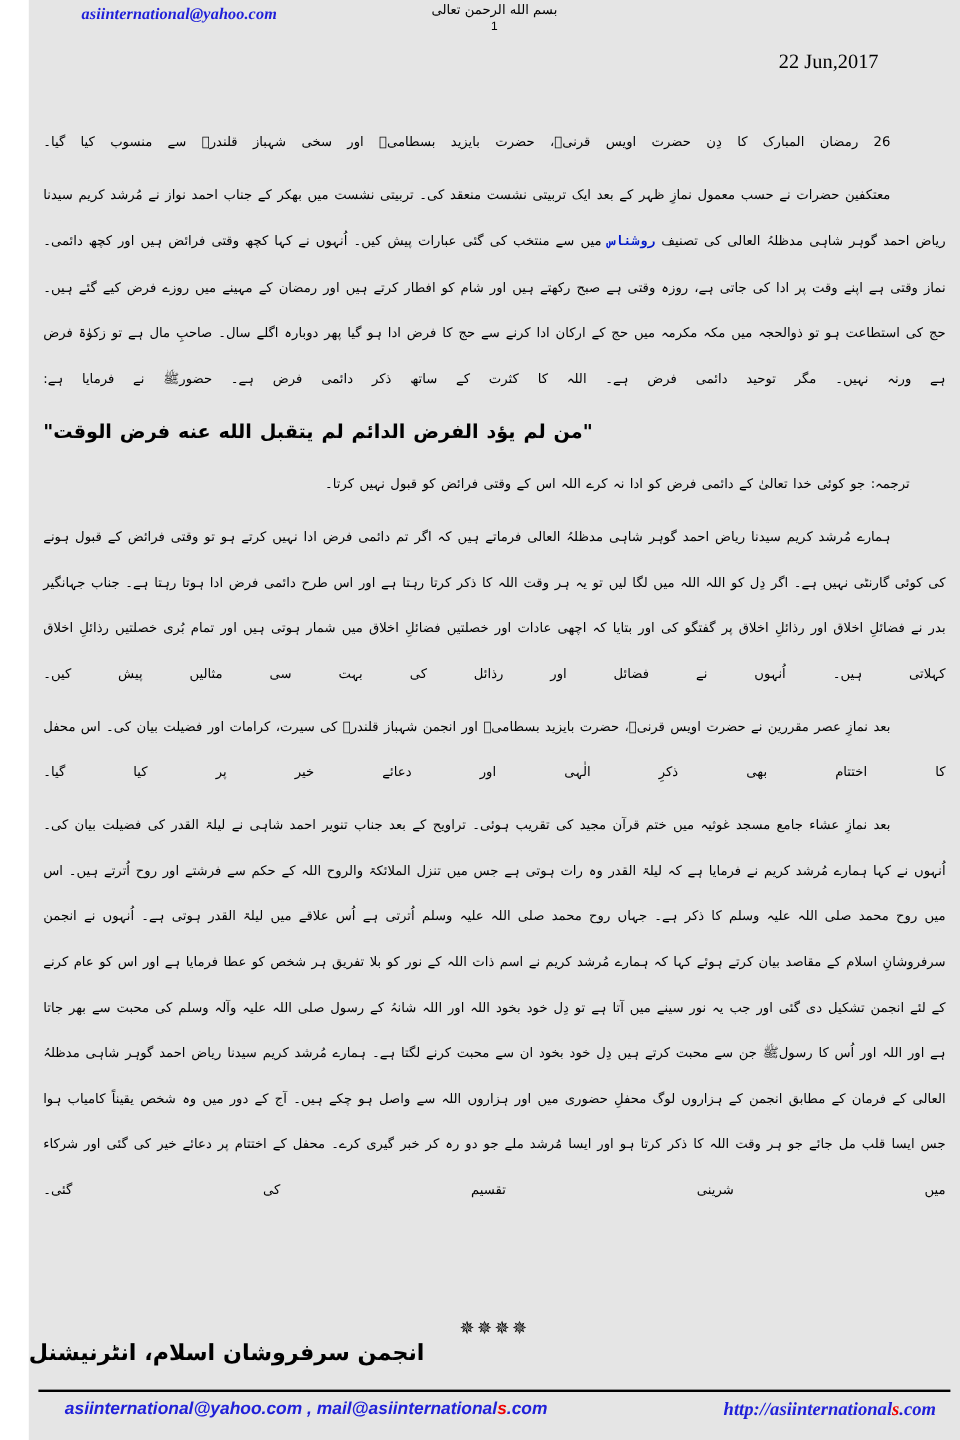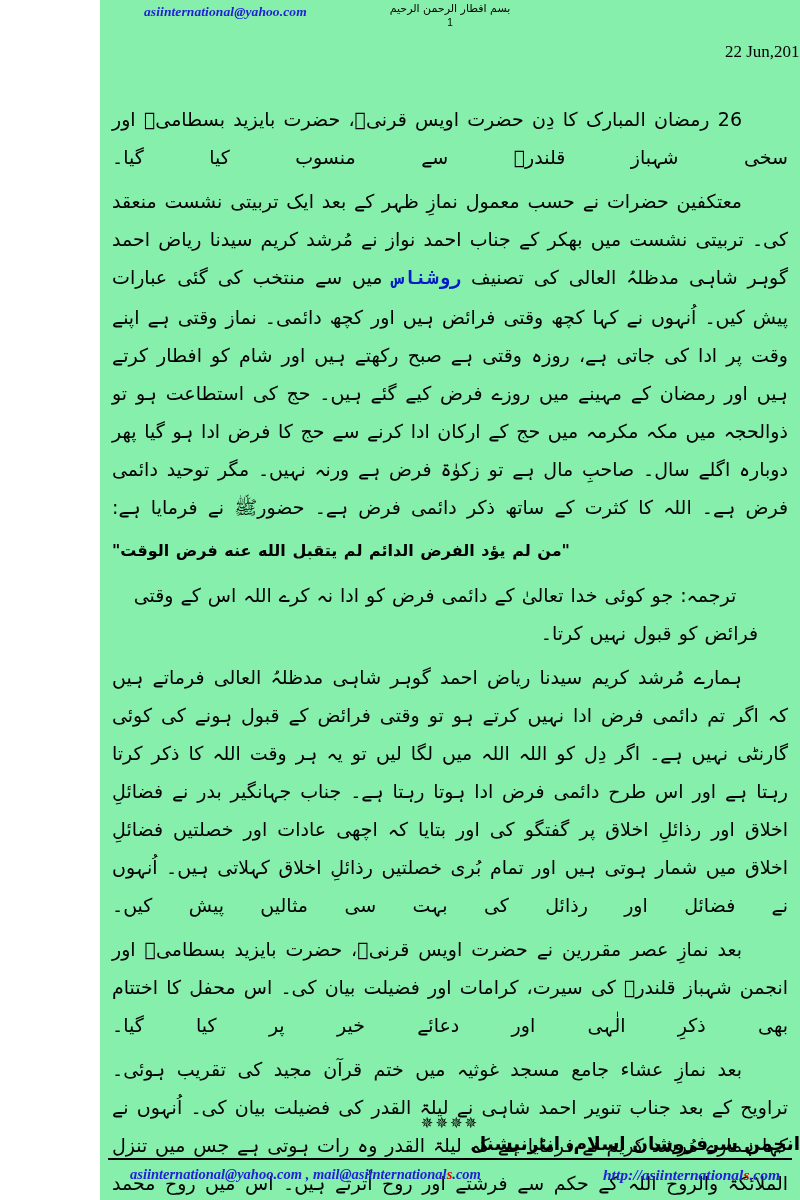--- a/index.html
+++ b/index.html
@@ -3,23 +3,23 @@
 <meta charset="utf-8">
 <title>مرکزی اعتکاف</title>
 <style>
   html, body {
     margin: 0;
     padding: 0;
     background: #ffffff;
   }
   .page {
     position: relative;
-    width: 700px;
+    width: 776px;
     height: 1200px;
-    background: #86efac;
+    background: #e5e5e5;
     overflow: hidden;
     box-sizing: border-box;
     font-family: "DejaVu Sans", sans-serif;
   }
 
   
   .header {
     position: relative;
     height: 96px;
     width: 100%;
@@ -91,21 +91,21 @@
     left: 12px;
     right: 12px;
     bottom: 120px;
     direction: rtl;
   }
   .para {
     direction: rtl;
     text-align: justify;
     text-align-last: justify;
     font-family: "DejaVu Sans", sans-serif;
-    font-size: 19px;
+    font-size: 11px;
     line-height: 38px;
     color: #000;
     margin: 0 0 6px 0;
     padding: 0;
     word-spacing: 1px;
   }
   .para.indent {
     text-indent: 46px;
   }
   .blue {
@@ -140,45 +140,45 @@
   .ornaments {
     text-align: center;
     font-size: 15px;
     line-height: 16px;
     color: #000;
     letter-spacing: 2px;
     margin-bottom: 2px;
     font-family: "DejaVu Sans", sans-serif;
   }
   .org-name {
-    text-align: right;
+    text-align: left;
     direction: rtl;
     font-family: "DejaVu Sans", sans-serif;
     font-size: 18.5px;
     font-weight: bold;
     color: #000;
-    margin-bottom: 4px;
+    margin-bottom: 20px;
     letter-spacing: 0px;
   }
   .rule {
     height: 2px;
     background: #000;
     margin: 0 8px 6px 8px;
   }
   .footer-links {
     position: relative;
     height: 26px;
     direction: ltr;
     margin: 0 12px;
   }
   .f-email {
     position: absolute;
     left: 18px;
     top: 0;
-    font-family: Liberation Serif, serif;
+    font-family: Liberation Sans, sans-serif;
     font-style: italic;
     font-weight: bold;
     font-size: 14.5px;
     color: #2020d8;
     white-space: nowrap;
   }
   .f-url {
     position: absolute;
     right: 8px;
     top: 0;
@@ -194,21 +194,21 @@
   .sep { color: #2020d8; }
 </style>
 </head>
 <body>
 
 <div class="page">
 
   <div class="header">
     <div class="hdr-email">asiinternational@yahoo.com</div>
 
-    <div class="hdr-bismillah">بسم افطار الرحمن الرحيم</div>
+    <div class="hdr-bismillah">بسم الله الرحمن تعالی</div>
 
     <div class="hdr-pagenum">1</div>
 
     <div class="hdr-date">22 Jun,2017</div>
 
   </div>
 
   <div class="body-area">
 
     <p class="para indent">

